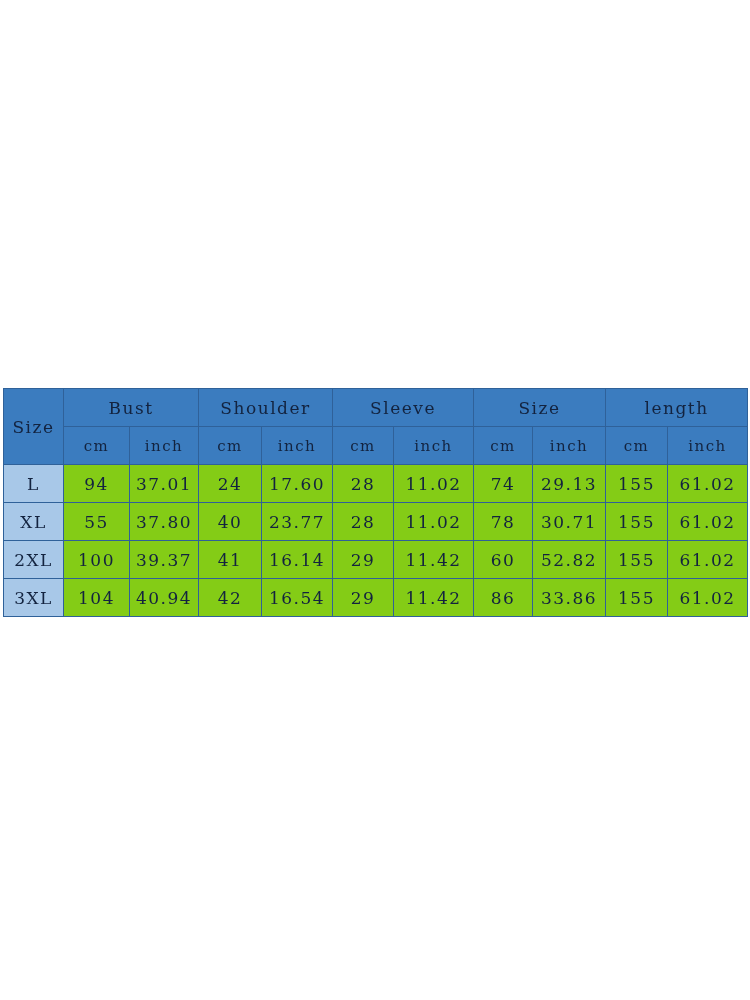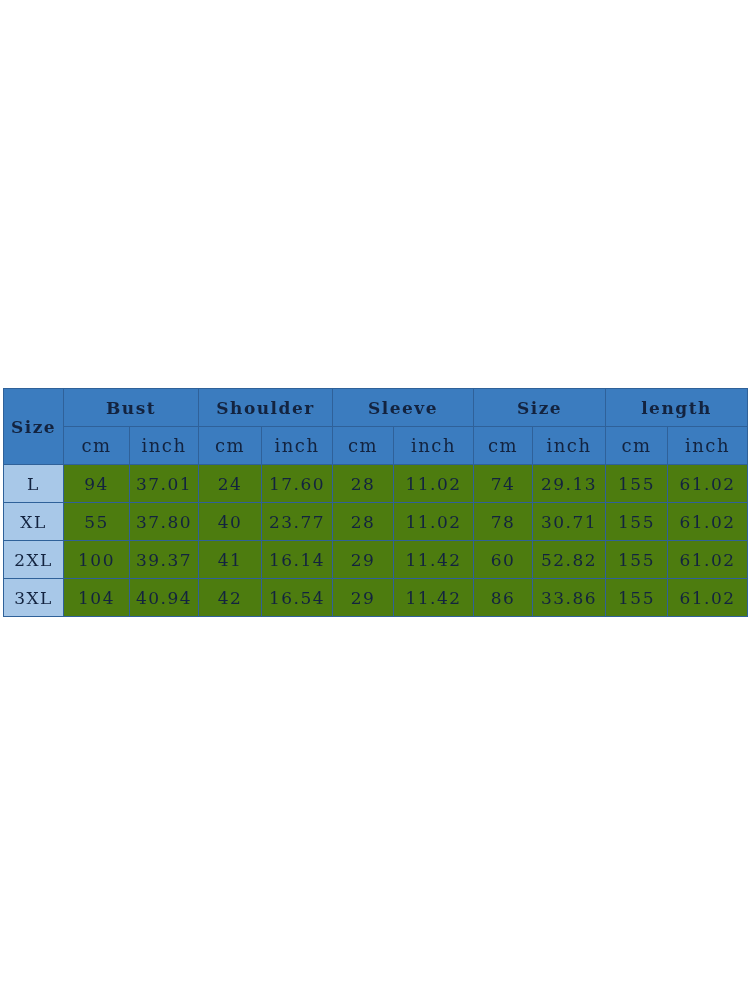--- a/index.html
+++ b/index.html
@@ -43,41 +43,41 @@
     padding: 0;
     overflow: hidden;
     white-space: nowrap;
   }
 
   
   table.size-chart thead tr.group-row th {
     background: #3b7cbf;
     height: 37px;
     font-size: 17px;
-    font-weight: bold;
+    font-weight: normal;
   }
 
   
   table.size-chart thead tr.unit-row th {
     background: #3b7cbf;
     height: 37px;
-    font-size: 18px;
+    font-size: 15px;
     font-weight: normal;
   }
 
   
   table.size-chart th.size-corner {
     background: #2e79bd;
     font-size: 17px;
     font-weight: normal;
     margin-top: 32px;
   }
 
   table.size-chart tbody td {
-    background: #4d7c0f;
+    background: #84cc16;
     height: 37px;
     font-size: 17px;
   }
 
   table.size-chart tbody td.size-cell {
     background: #a8c8e8;
   }
 
   
   col.c-size  { width: 60px; }

